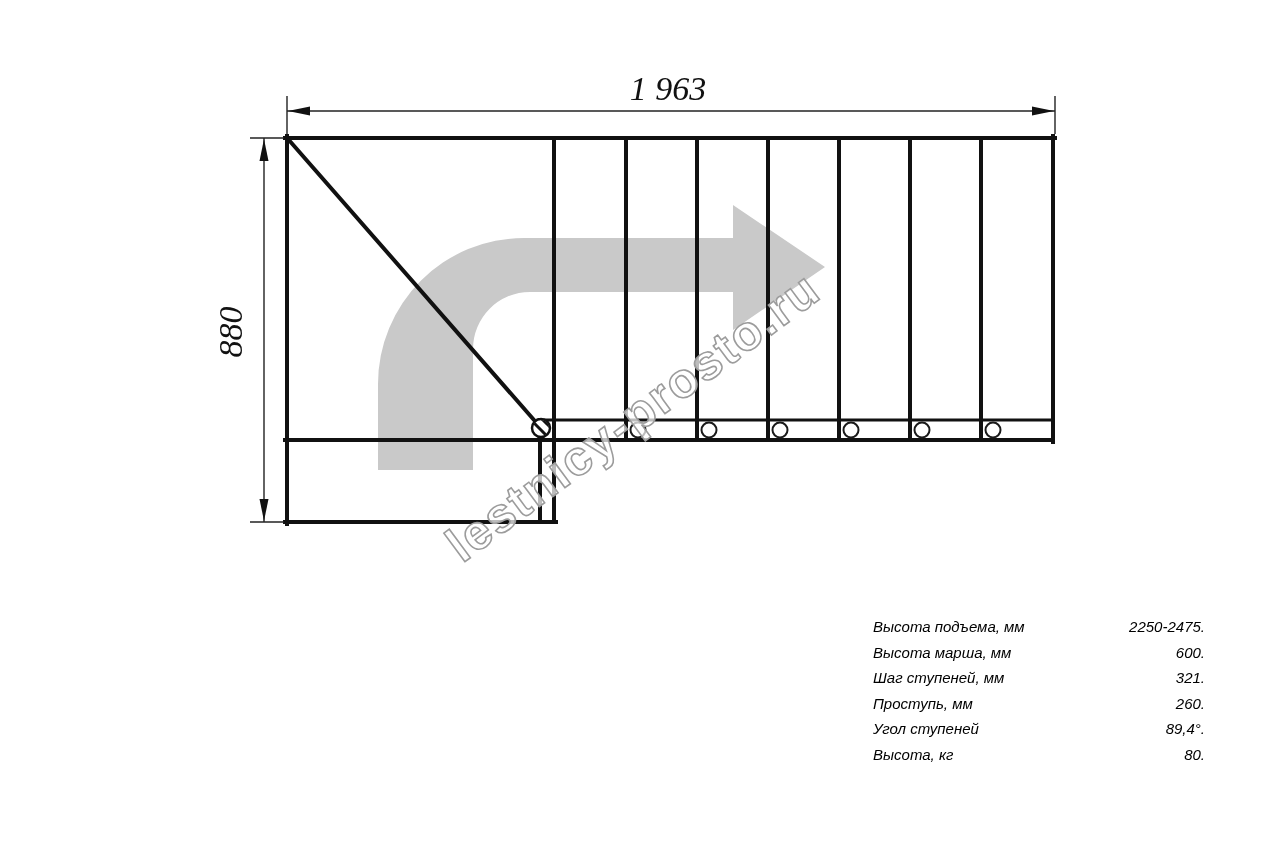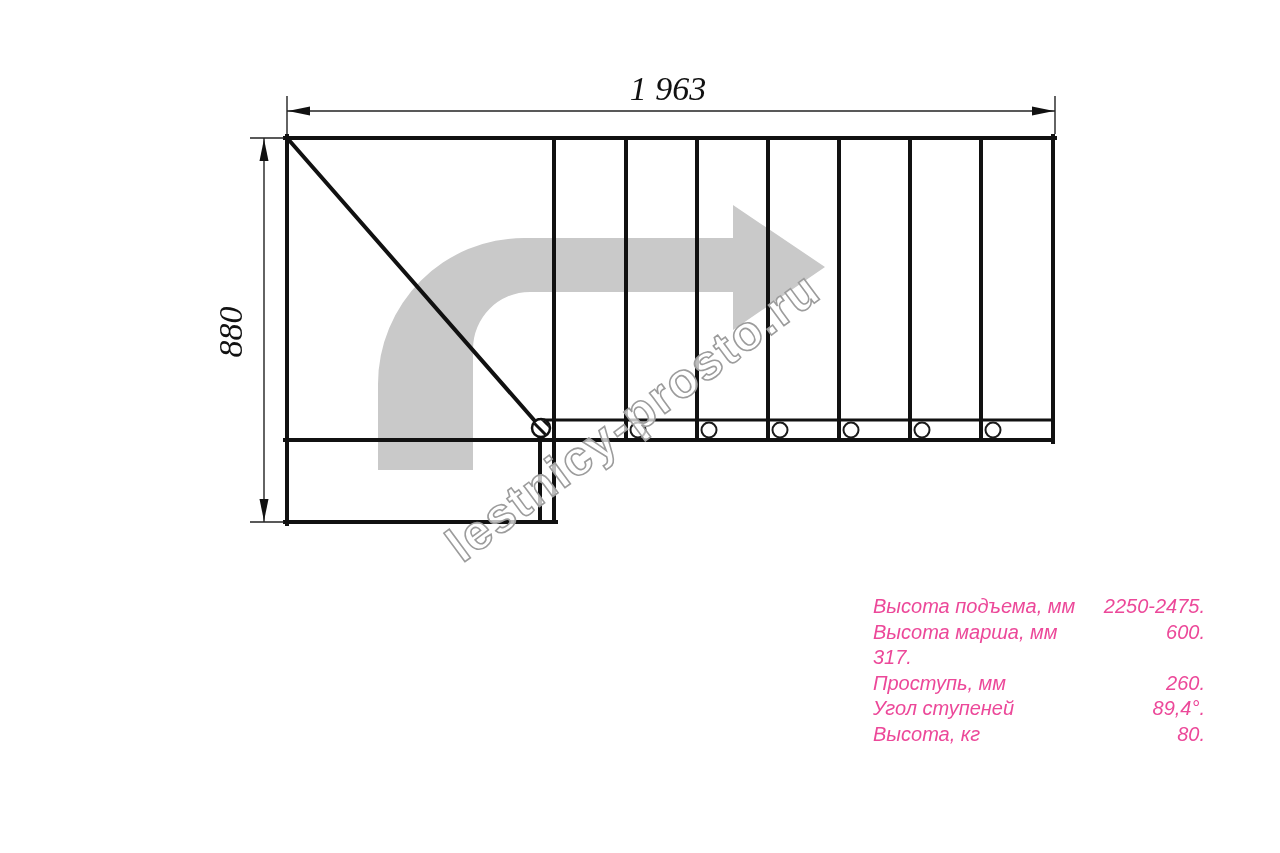--- a/index.html
+++ b/index.html
@@ -28,26 +28,26 @@
     font-family:"Liberation Sans",sans-serif;
     font-weight:bold;
     font-size:49px;
     letter-spacing:2px;
     fill:rgba(255,255,255,0.72);
     stroke:#9c9c9c;
     stroke-width:1.6px;
   }
   .specs{
     position:absolute;
-    left:873px;top:594px;
+    left:873px;top:614px;
     width:332px;
     font-style:italic;
-    font-size:20px;
+    font-size:15px;
     line-height:25.5px;
-    color:#ec4899;
+    color:#000000;
   }
   .spec-row{display:flex;justify-content:space-between;white-space:nowrap;}
   .spec-label{text-align:left;}
   .spec-value{text-align:right;}
 </style>
 </head>
 <body>
 
 <div class="canvas">
 
@@ -125,21 +125,22 @@
   <div class="specs">
     <div class="spec-row">
       <span class="spec-label">Высота подъема, мм</span>
       <span class="spec-value">2250-2475.</span>
     </div>
     <div class="spec-row">
       <span class="spec-label">Высота марша, мм</span>
       <span class="spec-value">600.</span>
     </div>
     <div class="spec-row">
-      <span class="spec-value">317.</span>
+      <span class="spec-label">Шаг ступеней, мм</span>
+      <span class="spec-value">321.</span>
     </div>
     <div class="spec-row">
       <span class="spec-label">Проступь, мм</span>
       <span class="spec-value">260.</span>
     </div>
     <div class="spec-row">
       <span class="spec-label">Угол ступеней</span>
       <span class="spec-value">89,4°.</span>
     </div>
     <div class="spec-row">

